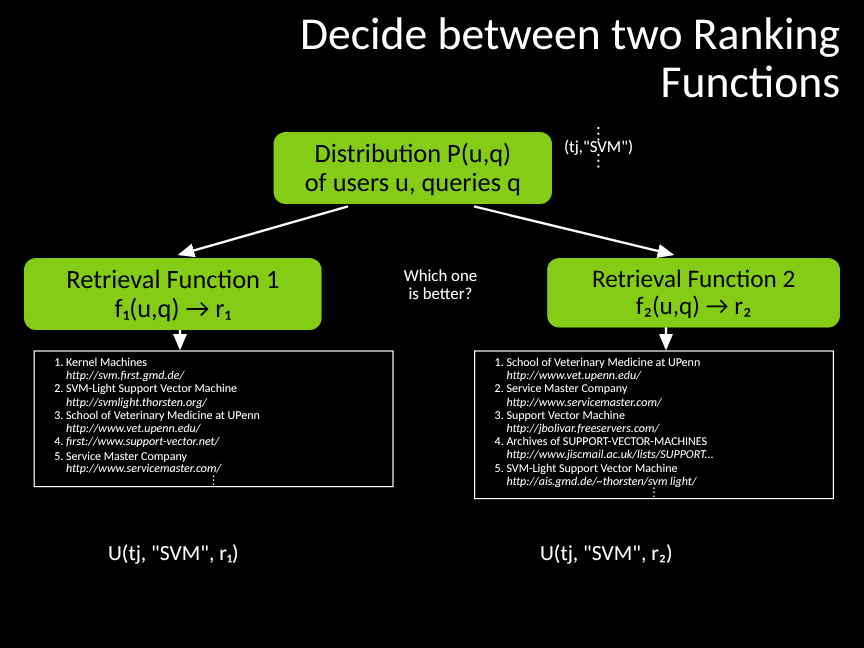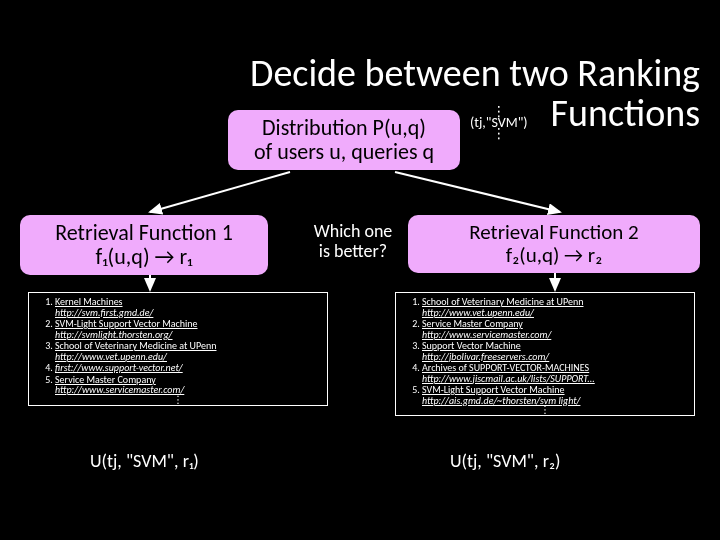--- a/index.html
+++ b/index.html
@@ -13,25 +13,24 @@
     position: relative;
   }
   .title {
     position: absolute;
     top: 10px;
     right: 20px;
     left: 100px;
     text-align: right;
     font-size: 38px;
     line-height: 1.05;
-    margin-top: 44px;
   }
   .box {
     position: absolute;
-    background: #f0abfc;
+    background: #84cc16;
     color: #000;
     border-radius: 10px;
     padding: 6px 14px;
     text-align: center;
     line-height: 1.1;
   }
   .dist-box {
     top: 110px;
     left: 228px;
     width: 232px;
@@ -40,41 +39,41 @@
   .side-text {
     position: absolute;
     top: 108px;
     left: 470px;
     font-size: 14px;
     text-align: center;
     line-height: 1.1;
   }
   .vdots { font-size: 14px; line-height: 0.5; }
   .rf1-box { top: 215px; left: 20px; width: 248px; font-size: 22px; }
-  .rf2-box { top: 215px; right: 20px; width: 292px; font-size: 21px; }
+  .rf2-box { top: 215px; right: 20px; width: 244px; font-size: 21px; }
   .mid-text {
     position: absolute;
     top: 222px;
-    left: 288px;
+    left: 302px;
     width: 130px;
     text-align: center;
-    font-size: 18px;
+    font-size: 14px;
     line-height: 1.1;
   }
   .results {
     position: absolute;
     top: 292px;
     width: 300px;
     border: 1px solid #fff;
     font-size: 10px;
     padding: 4px 6px 0 6px;
   }
   .results-left { left: 28px; }
   .results-right { left: 395px; }
-  .results ol { list-style: decimal; margin-left: 20px; text-decoration: underline; }
+  .results ol { list-style: decimal; margin-left: 20px; }
   .results li { margin-bottom: 1px; line-height: 1.05; }
   .results .url { font-style: italic; display: block; }
   .res-dots { text-align: center; font-size: 10px; line-height: 0.6; padding-bottom: 2px; }
   .utility {
     position: absolute;
     top: 450px;
     font-size: 18px;
     text-align: center;
   }
   .u-left { left: 90px; }

